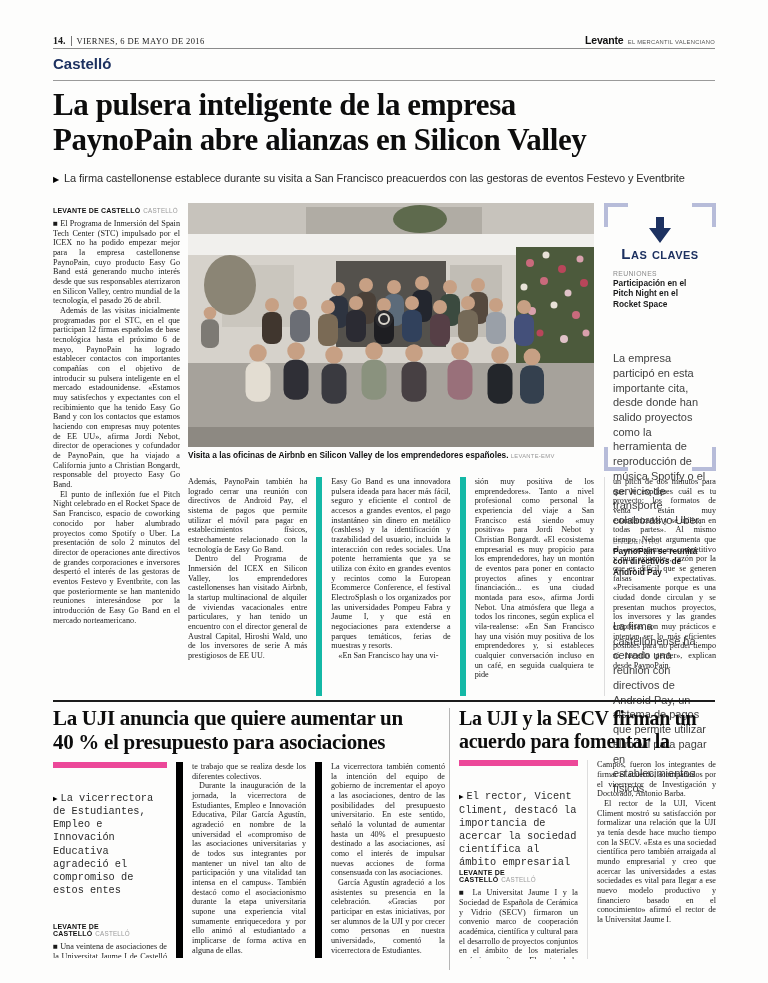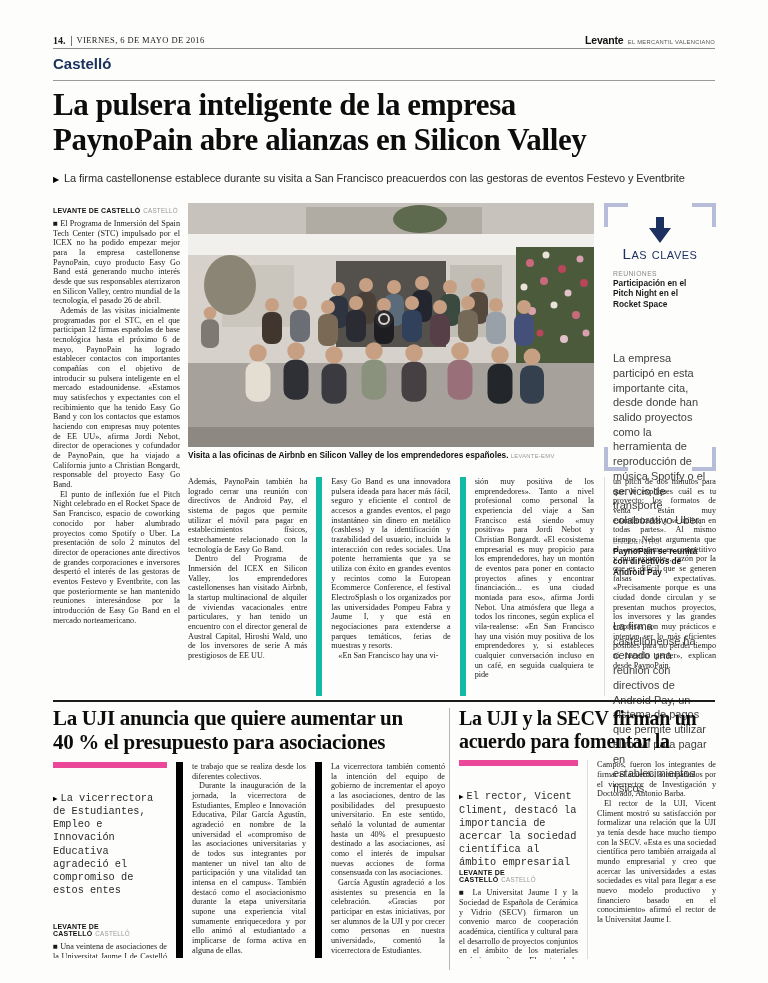--- a/index.html
+++ b/index.html
@@ -5,21 +5,21 @@
   * { margin:0; padding:0; box-sizing:border-box; }
   html,body { background:#e9e9e9; }
   .page {
     position:relative; width:768px; height:983px; margin:0 auto;
     background:#fdfdfc; overflow:hidden;
     font-family:"Liberation Serif", serif; color:#1a1a1a;
   }
   
   .hdr { position:absolute; left:53px; right:53px; top:30px; height:15px;
          display:flex; align-items:baseline; justify-content:space-between; }
-  .hdr-left { display:flex; align-items:flex-start; gap:5px; }
+  .hdr-left { display:flex; align-items:flex-end; gap:5px; }
   .pagenum { font-weight:bold; font-size:10px; }
   .hdr-sep { width:1px; height:10px; background:#777; align-self:center; }
   .hdr-date { font-size:8.5px; letter-spacing:.4px; color:#222; }
   .masthead { font-family:"Liberation Sans", sans-serif; }
   .masthead .mh-bold { font-weight:bold; font-size:10.5px; color:#111; letter-spacing:-0.2px; }
   .masthead .mh-small { font-size:5.8px; color:#555; letter-spacing:.3px; }
   .rule-hdr { position:absolute; left:53px; right:53px; top:48px; height:1px; background:#8b8b8b; }
   .section-title { position:absolute; left:53px; top:55px;
       font-family:"Liberation Sans", sans-serif; font-weight:bold; font-size:15px; color:#1d3160; }
   .rule-section { position:absolute; left:53px; right:53px; top:80px; height:1px; background:#9a9a9a; }
@@ -57,21 +57,21 @@
 
   
   .claves { position:relative; width:112px; height:268px; padding:14px 9px 8px 9px;
       font-family:"Liberation Sans", sans-serif; }
   .corner { position:absolute; width:24px; height:24px; }
   .corner.tl { left:0; top:0; border-top:4px solid #b7bcd9; border-left:4px solid #b7bcd9; }
   .corner.tr { right:0; top:0; border-top:4px solid #b7bcd9; border-right:4px solid #b7bcd9; }
   .corner.bl { left:0; bottom:0; border-bottom:4px solid #b7bcd9; border-left:4px solid #b7bcd9; }
   .corner.br { right:0; bottom:0; border-bottom:4px solid #b7bcd9; border-right:4px solid #b7bcd9; }
   .claves-arrow { display:block; margin:0 auto 2px auto; width:22px; height:26px; }
-  .claves-title { text-align:center; font-weight:normal; font-size:15px; color:#1d3160;
+  .claves-title { text-align:center; font-weight:bold; font-size:15px; color:#1d3160;
       font-variant:small-caps; letter-spacing:.5px; margin-bottom:8px; }
   .clave-item { margin-bottom:10px; }
   .clave-kicker { font-size:6.8px; color:#8a8a8a; letter-spacing:.4px; margin-bottom:1px; }
   .clave-heading { font-size:8.3px; font-weight:bold; color:#1a1a1a; line-height:1.25; margin-bottom:2px; }
   .clave-body { font-size:11px; color:#3f3f3f; line-height:1.34;margin-top:42px; }
 
   
   .divider-h { position:absolute; left:53px; right:53px; top:700px; height:2px; background:#1c1c1c; }
   .divider-v { position:absolute; left:449px; top:708px; height:262px; width:1px; background:#b5b5b5; }
 

